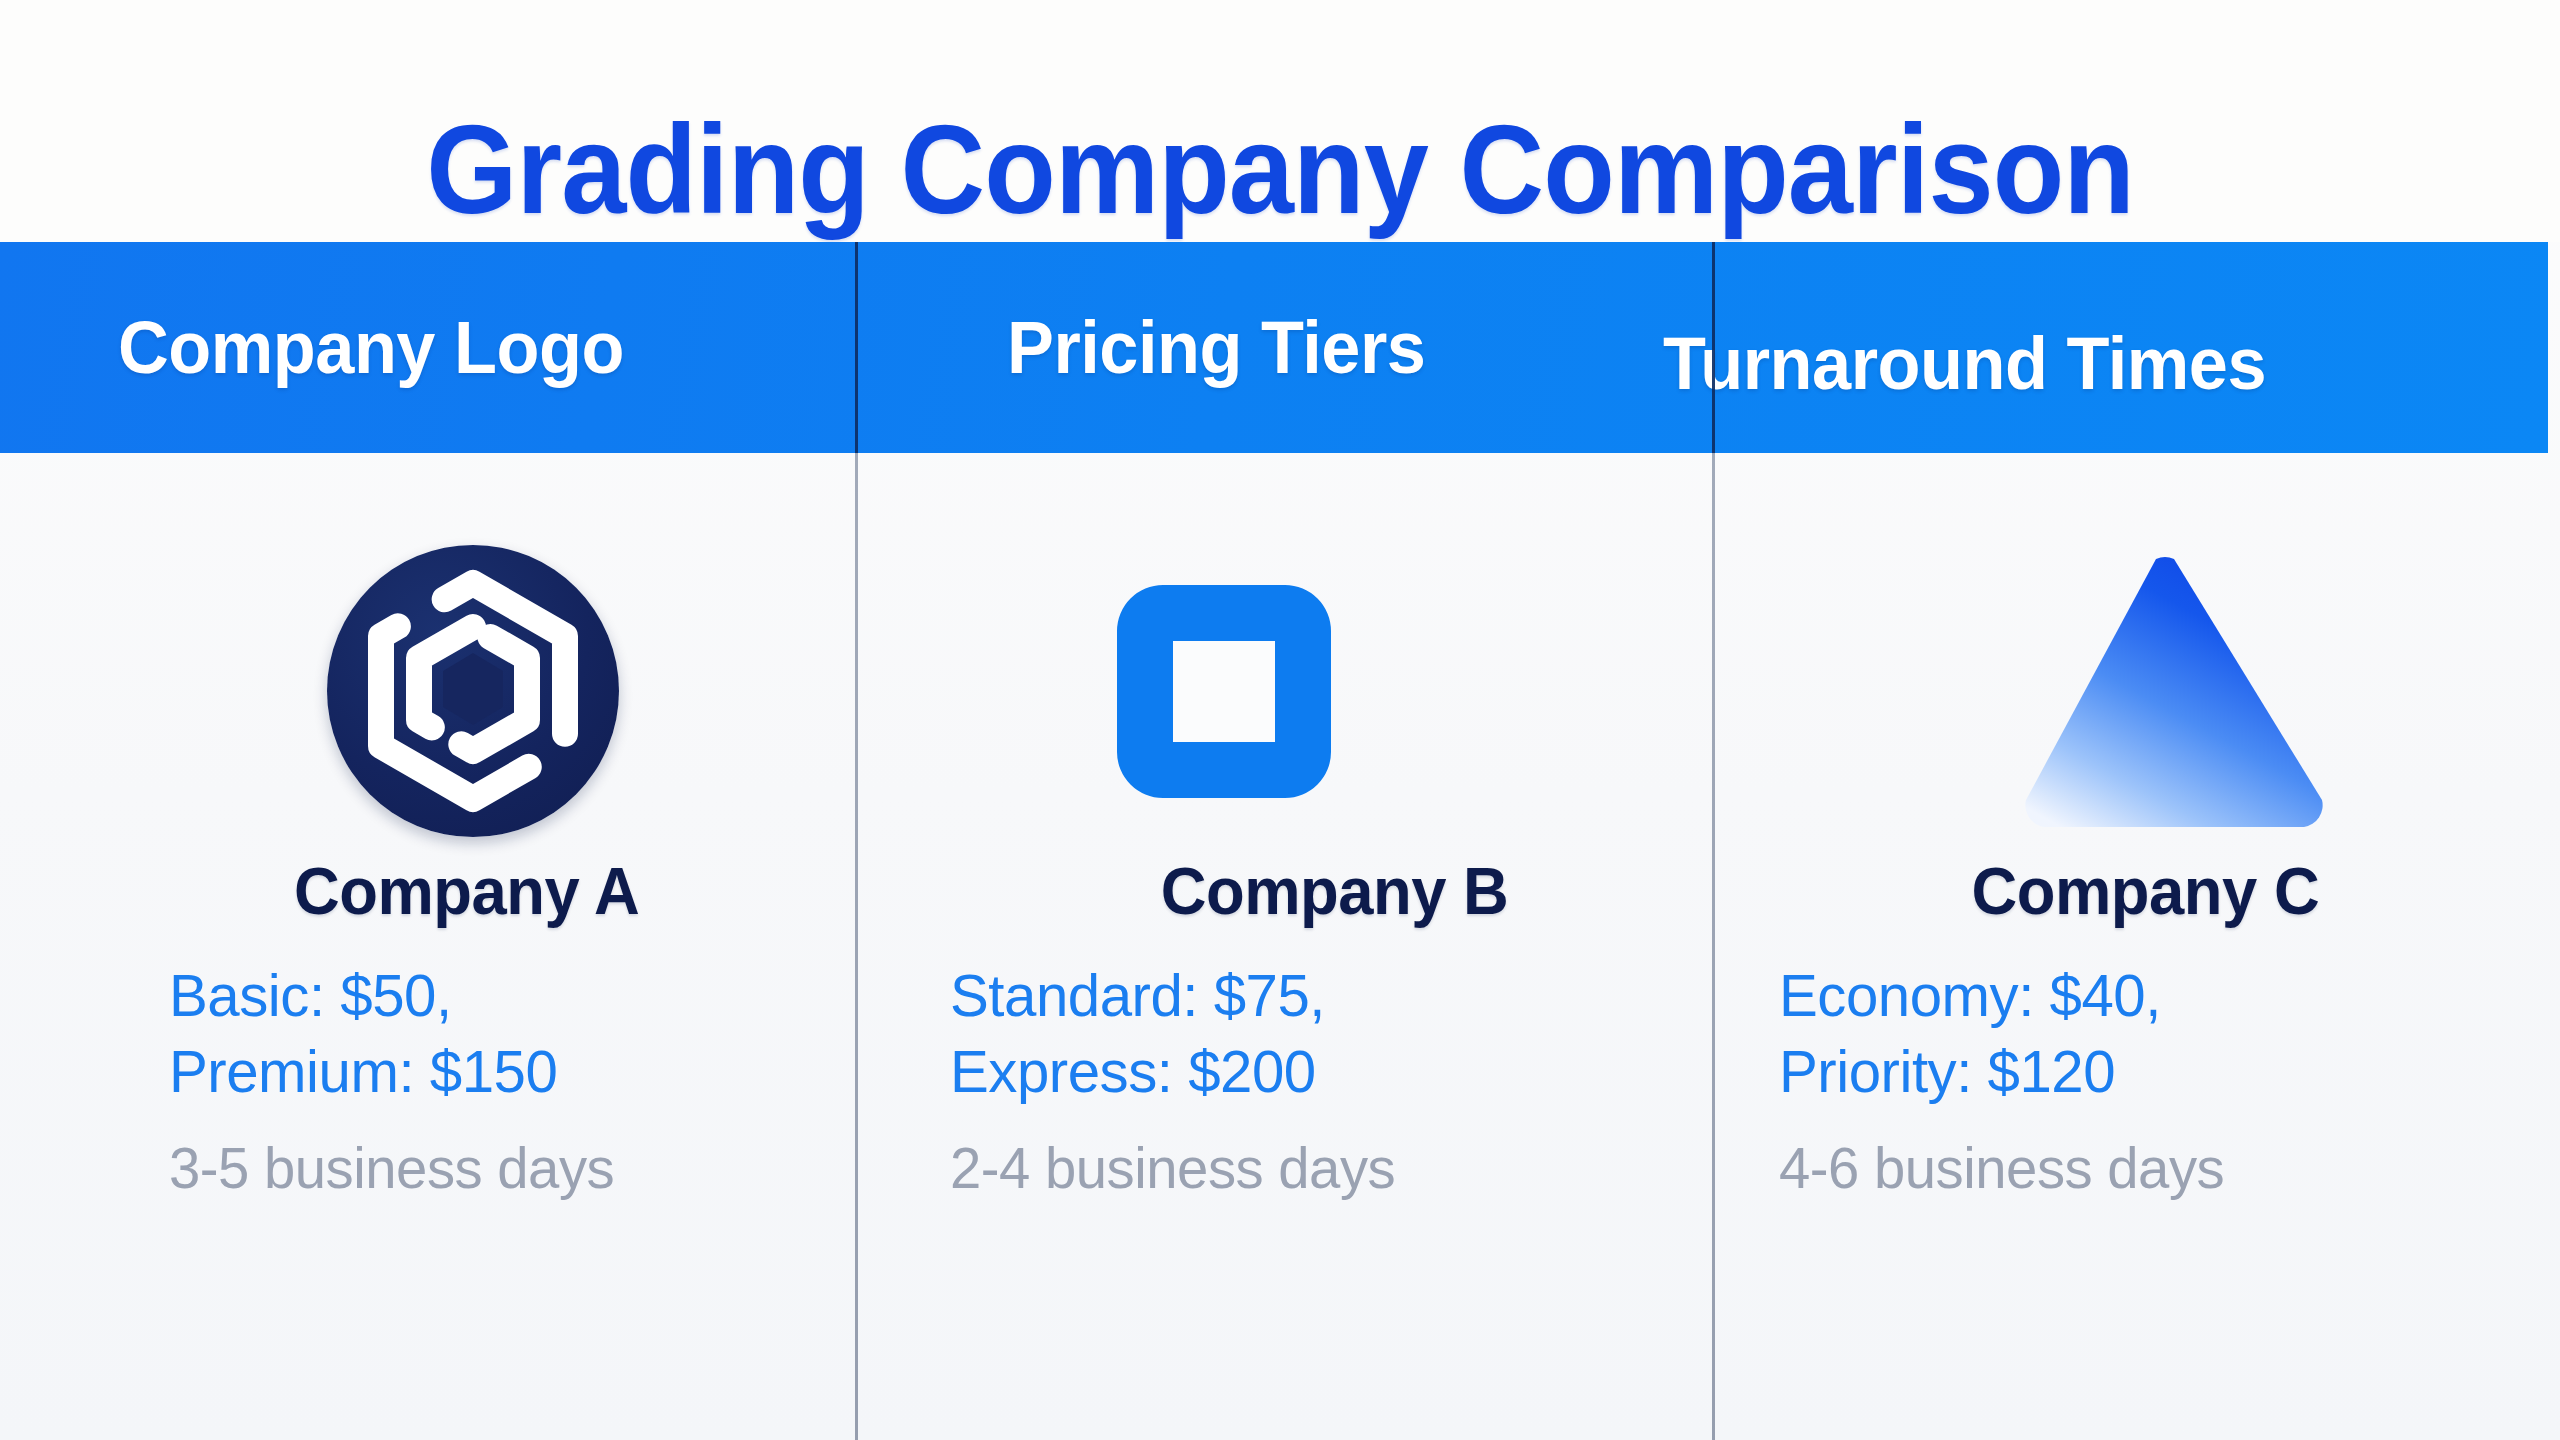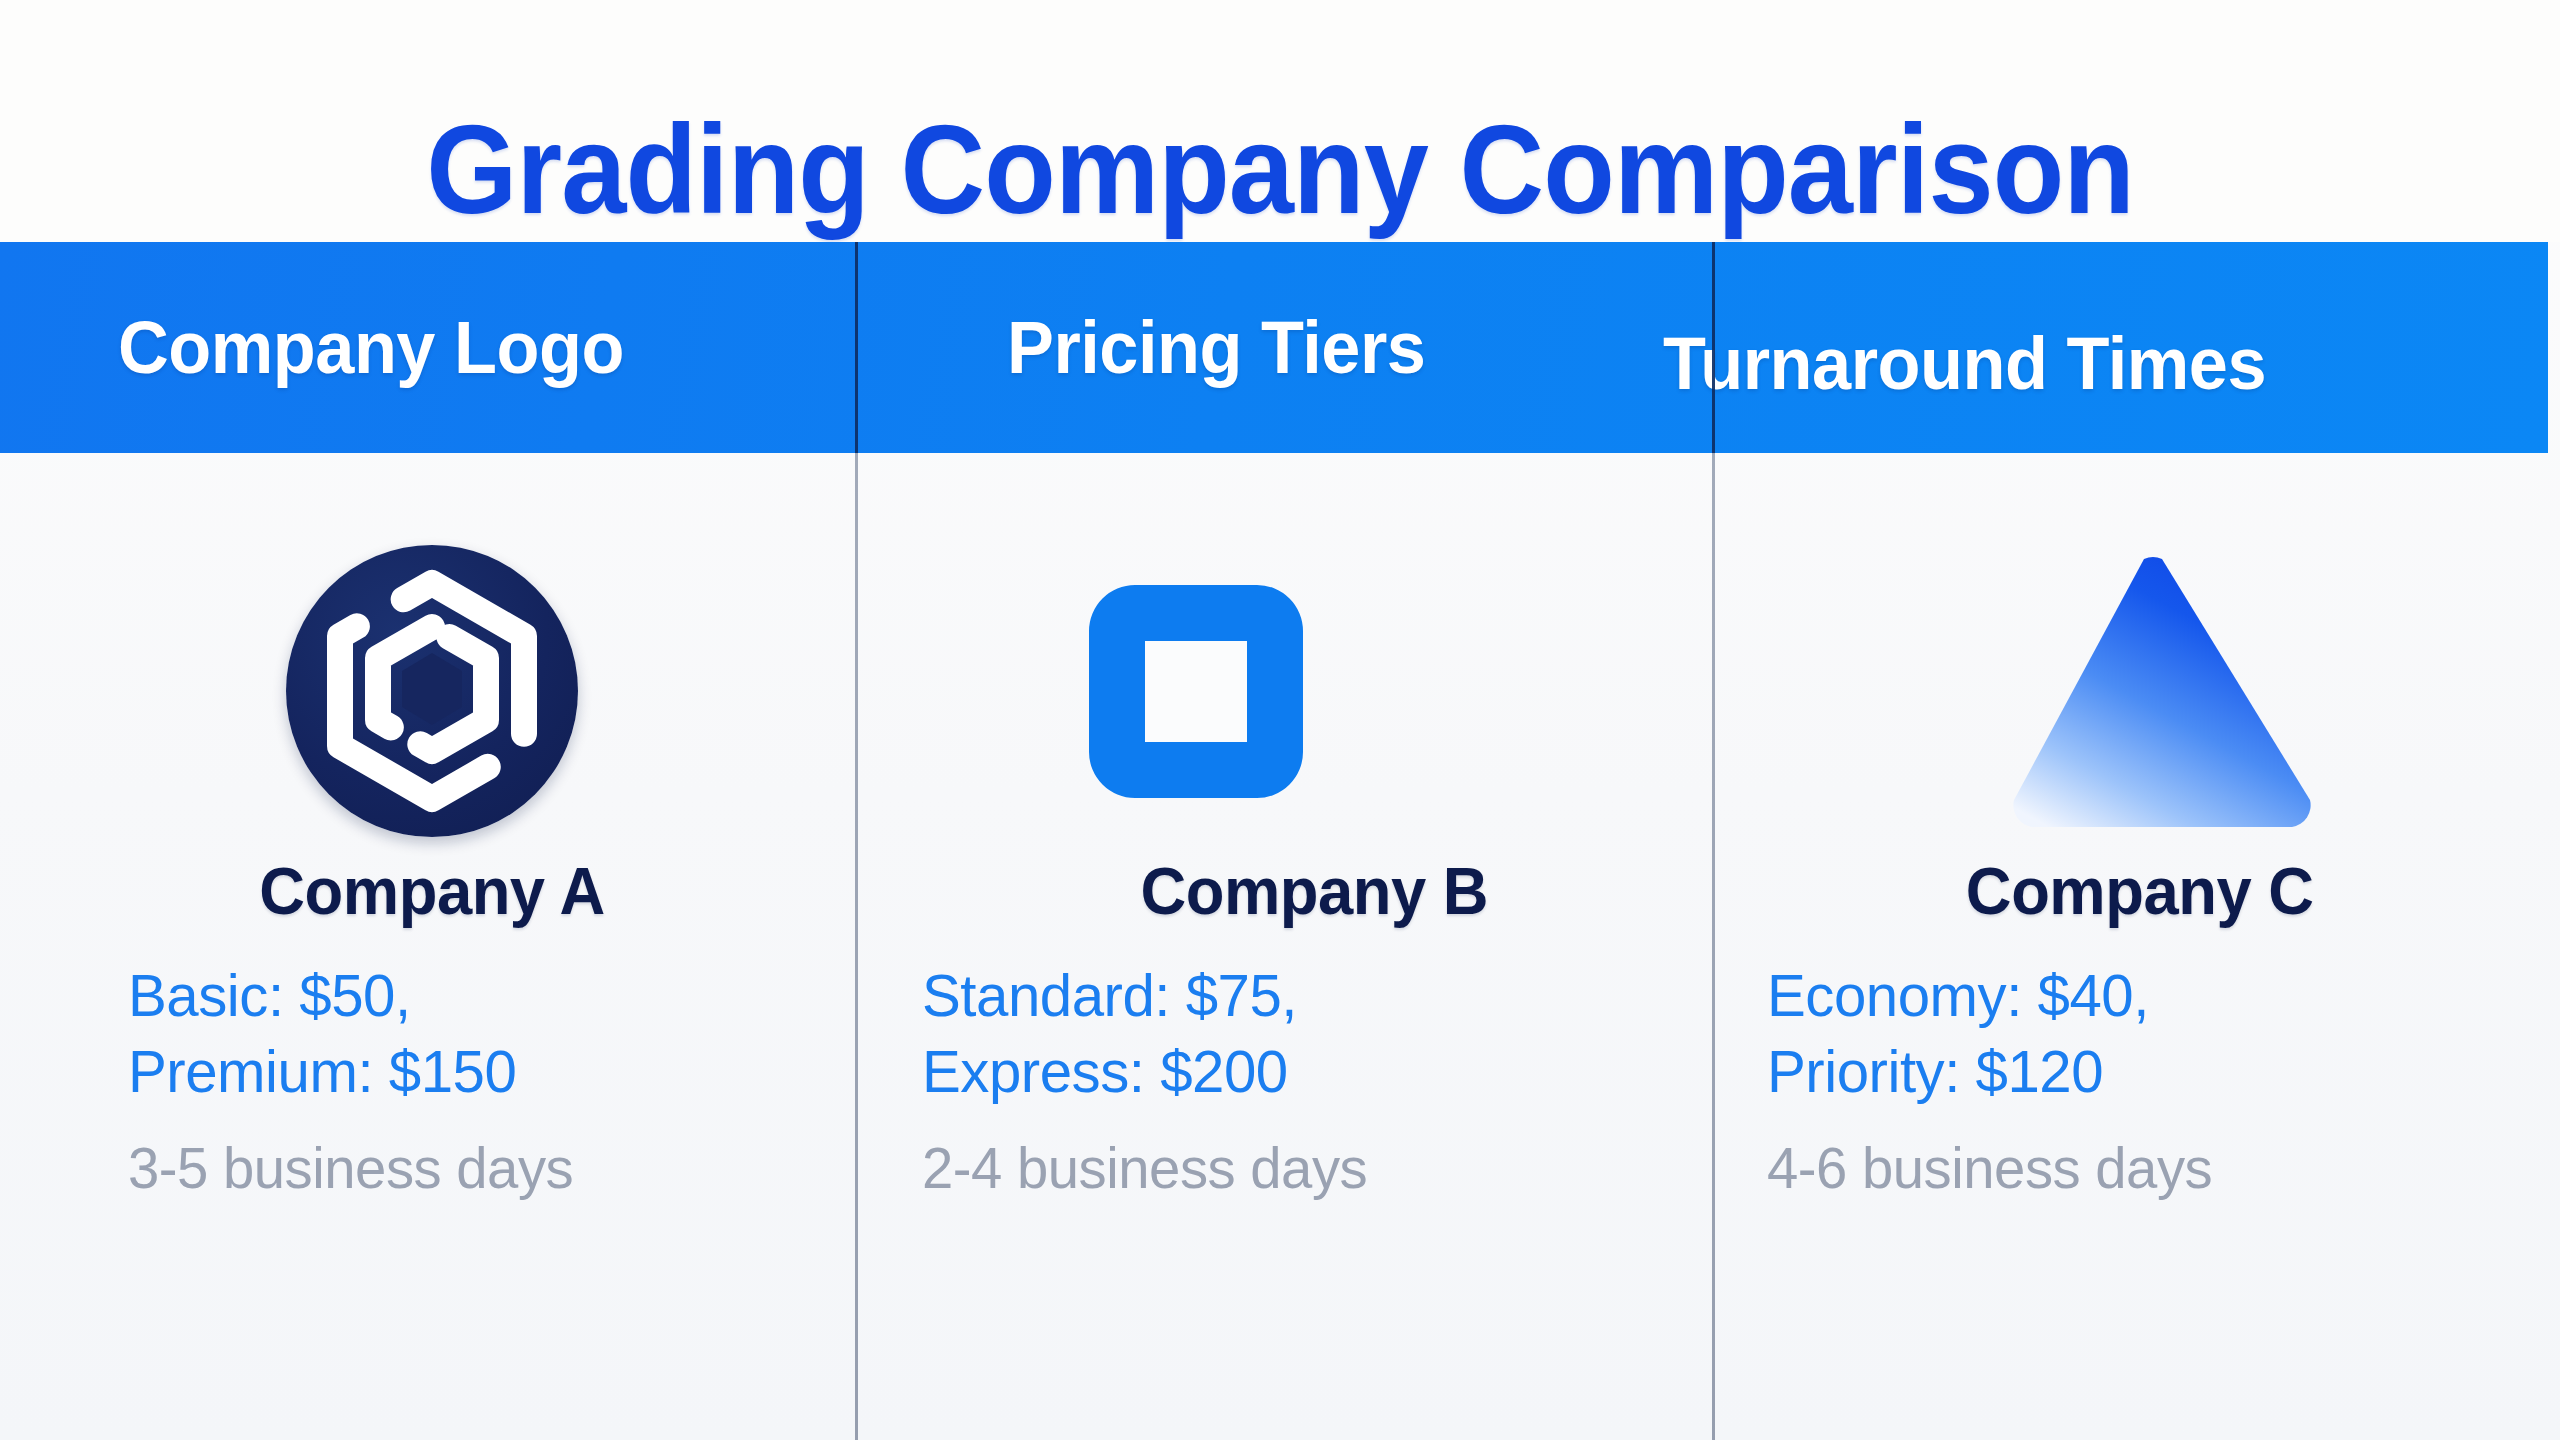--- a/index.html
+++ b/index.html
@@ -99,21 +99,21 @@
     top: 453px;
     width: 2560px;
     height: 987px;
     display: flex;
   }
   .column {
     position: relative;
     height: 100%;
     box-sizing: border-box;
   }
-  .column.c1 { width: 855px; }
+  .column.c1 { width: 855px; margin-left: 41px; }
   .column.c2 { width: 1033px; }
   .column.c3 { width: 848px; }
 
   
   .logo-slot {
     position: absolute;
     top: 88px;
     height: 300px;
     width: 100%;
     display: flex;

